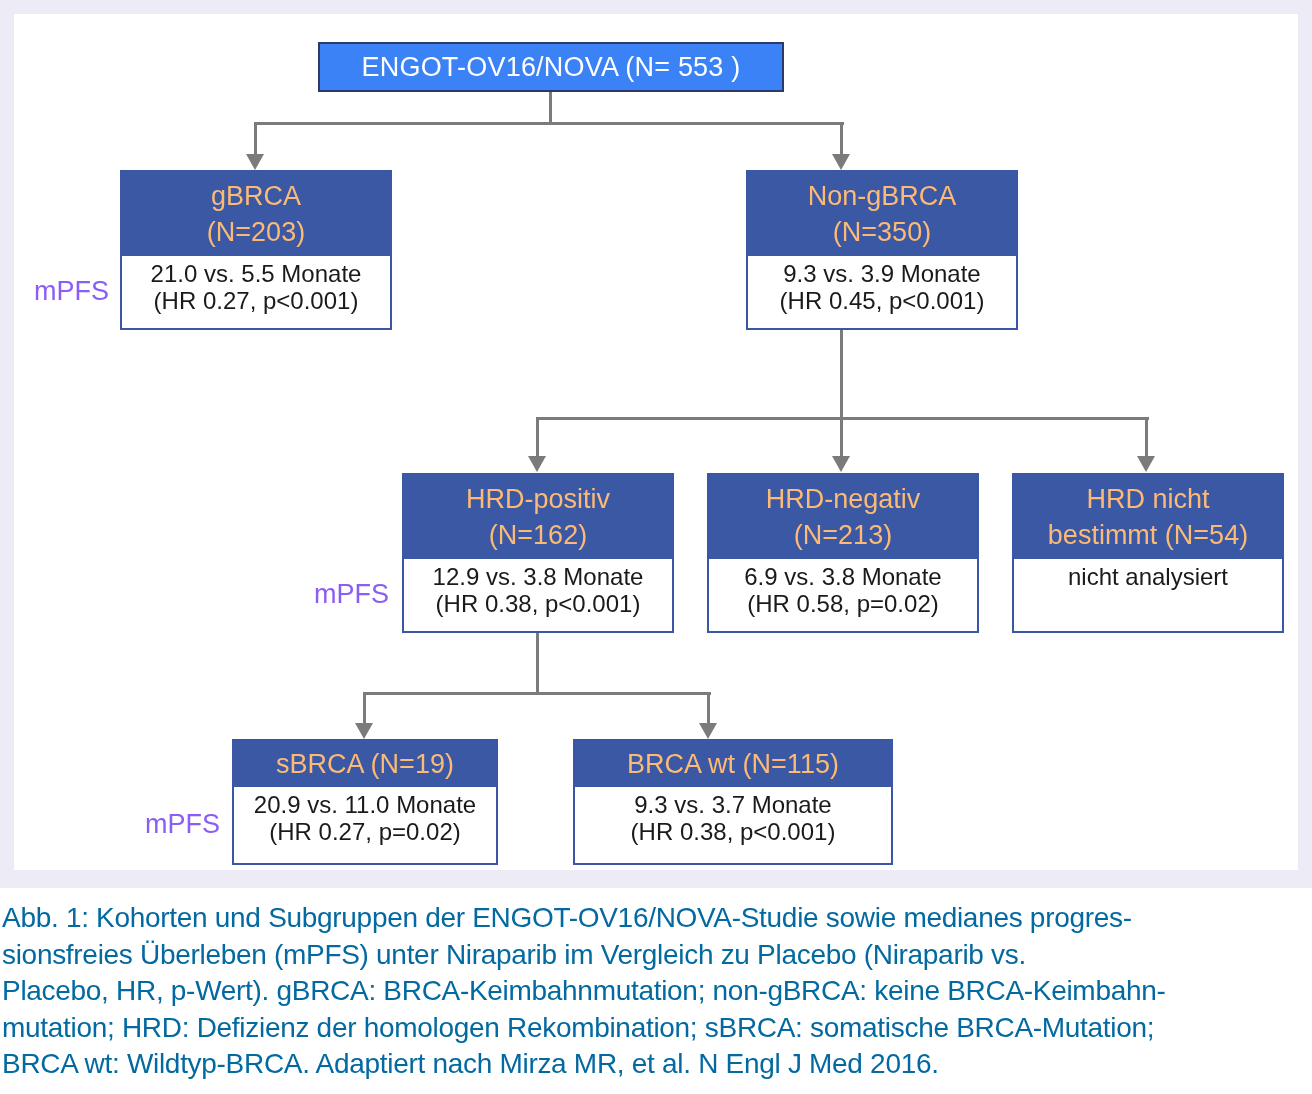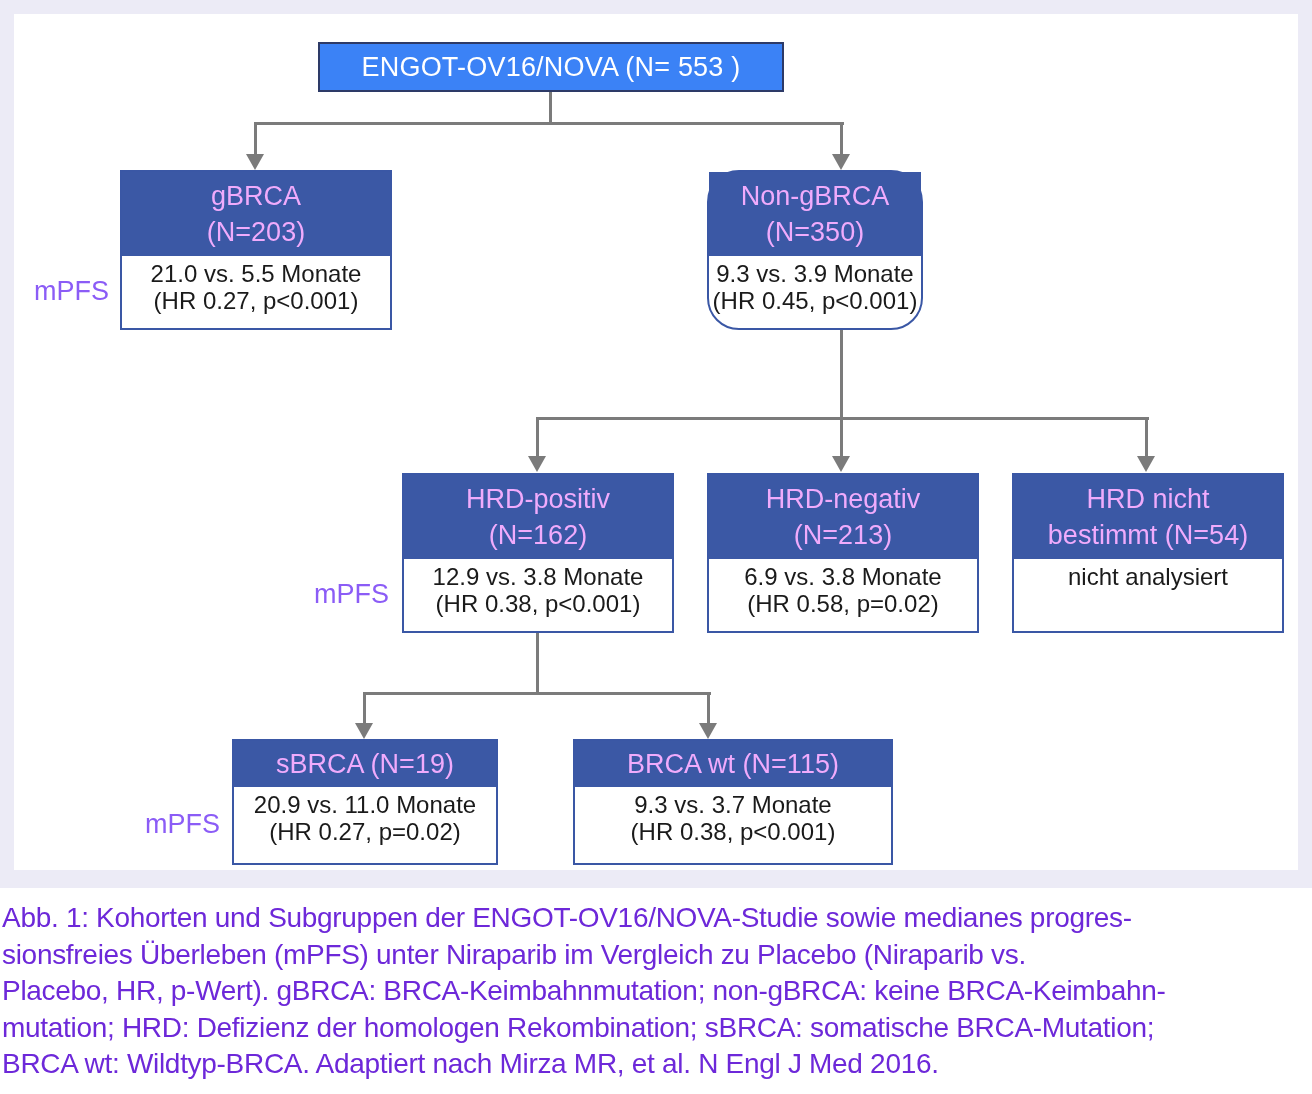--- a/index.html
+++ b/index.html
@@ -8,40 +8,40 @@
 
   .frame { position: absolute; left: 0; top: 0; width: 1312px; height: 888px; background: #ECEBF6; }
   .panel { position: absolute; left: 14px; top: 14px; width: 1284px; height: 856px; background: #ffffff; }
 
   .root-node { position: absolute; left: 304px; top: 28px; width: 466px; height: 50px;
     background: #3b82f6; border: 2px solid #2D3A67; color: #fff;
     display: flex; align-items: center; justify-content: center;
     font-size: 27px; letter-spacing: 0.2px; }
 
   .node { position: absolute; background: #fff; border: 2px solid #3A57A5; }
-  .node-header { background: #3B58A5; color: #f0abfc; display: flex; align-items: center; justify-content: center;
+  .node-header { background: #3B58A5; color: #fdba74; display: flex; align-items: center; justify-content: center;
     text-align: center; font-size: 27px; line-height: 36px; }
   .node-header .txt { white-space: pre-line; }
   .node-body { color: #1a1a1a; text-align: center; font-size: 24px; line-height: 27px; padding-top: 4px; }
   .node-body .txt { white-space: pre-line; }
 
   .row12 .node-header { height: 84px; }
   .row12 .node-body { height: 72px; }
   .row3 .node-header { height: 46px; }
   .row3 .node-body { height: 76px; }
 
   .line { position: absolute; background: #7B7B7B; }
   .arrow { position: absolute; width: 0; height: 0;
     border-left: 9px solid transparent; border-right: 9px solid transparent;
     border-top: 16px solid #7B7B7B; }
 
   .mpfs { position: absolute; color: #8b5cf6; font-size: 27px; }
 
   .caption { position: absolute; left: 0; top: 888px; width: 1312px; height: 206px;
-    background: #ffffff; color: #6d28d9; font-size: 28px; line-height: 36.5px;
+    background: #ffffff; color: #0369a1; font-size: 28px; line-height: 36.5px;
     letter-spacing: -0.3px; padding: 12px 2px 0 2px; white-space: pre-line; }
 </style>
 </head>
 <body>
 
 <div class="frame">
   <div class="panel">
 
     <div class="root-node">
       <span class="txt">ENGOT-OV16/NOVA (N= 553 )</span>
@@ -58,21 +58,21 @@
       <div class="node-header">
         <span class="txt">gBRCA
 (N=203)</span>
       </div>
       <div class="node-body">
         <span class="txt">21.0 vs. 5.5 Monate
 (HR 0.27, p&lt;0.001)</span>
       </div>
     </div>
 
-    <div class="node row12" style="left:693px; top:156px; width:216px;border-radius:32px;">
+    <div class="node row12" style="left:732px; top:156px; width:272px;">
       <div class="node-header">
         <span class="txt">Non-gBRCA
 (N=350)</span>
       </div>
       <div class="node-body">
         <span class="txt">9.3 vs. 3.9 Monate
 (HR 0.45, p&lt;0.001)</span>
       </div>
     </div>
 

